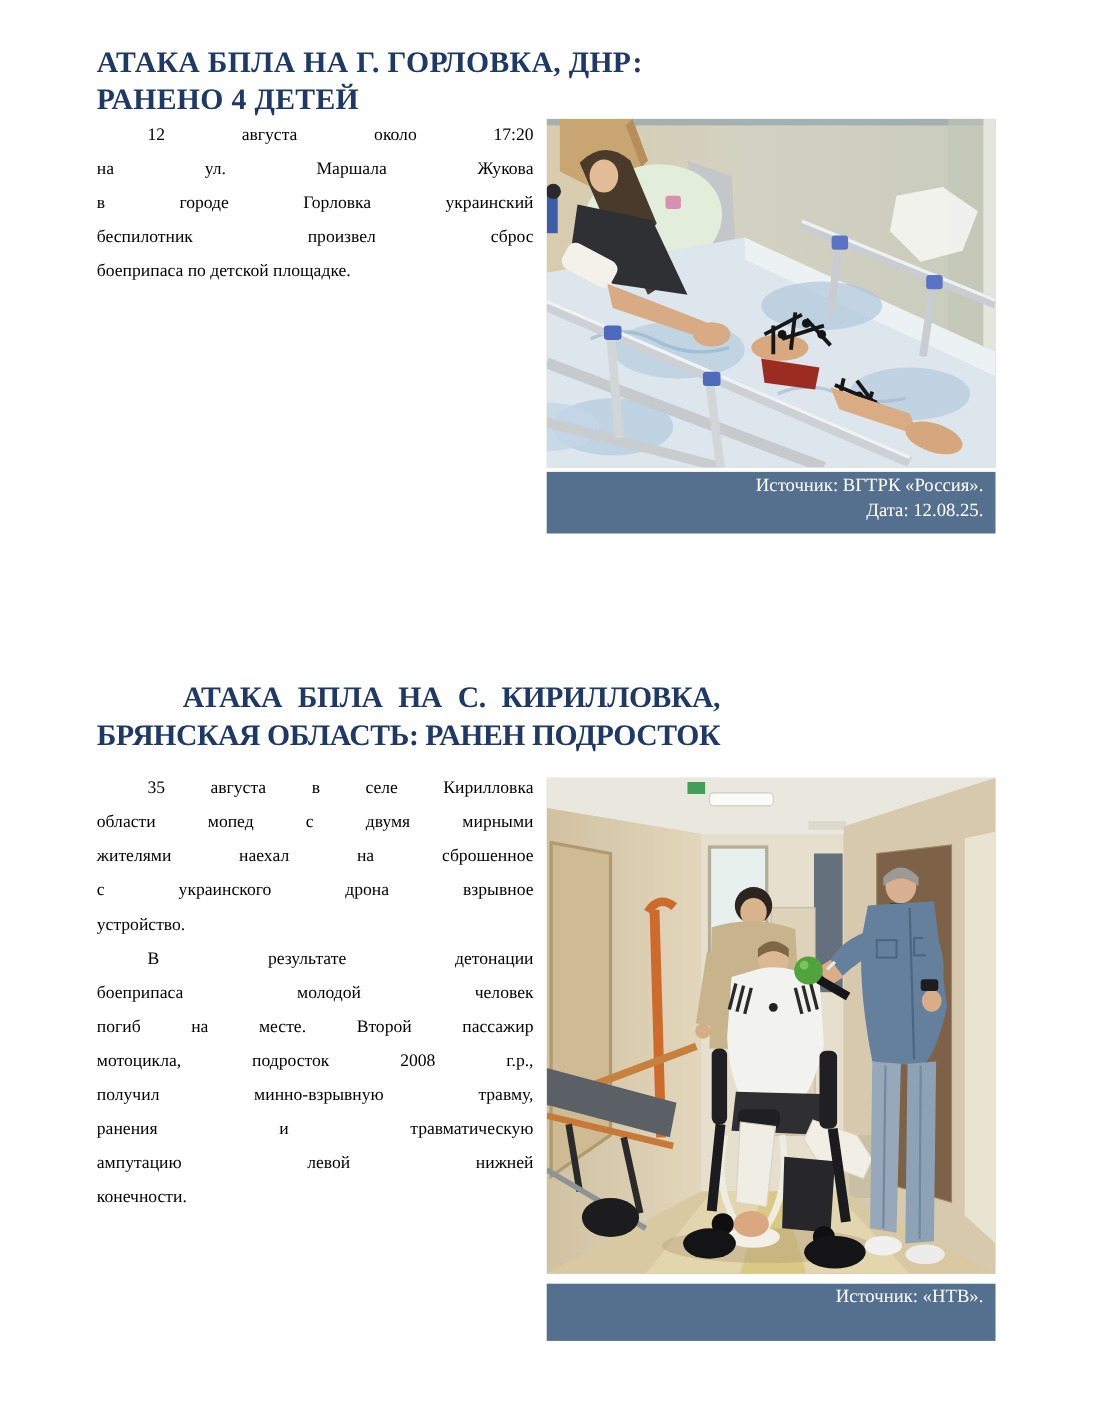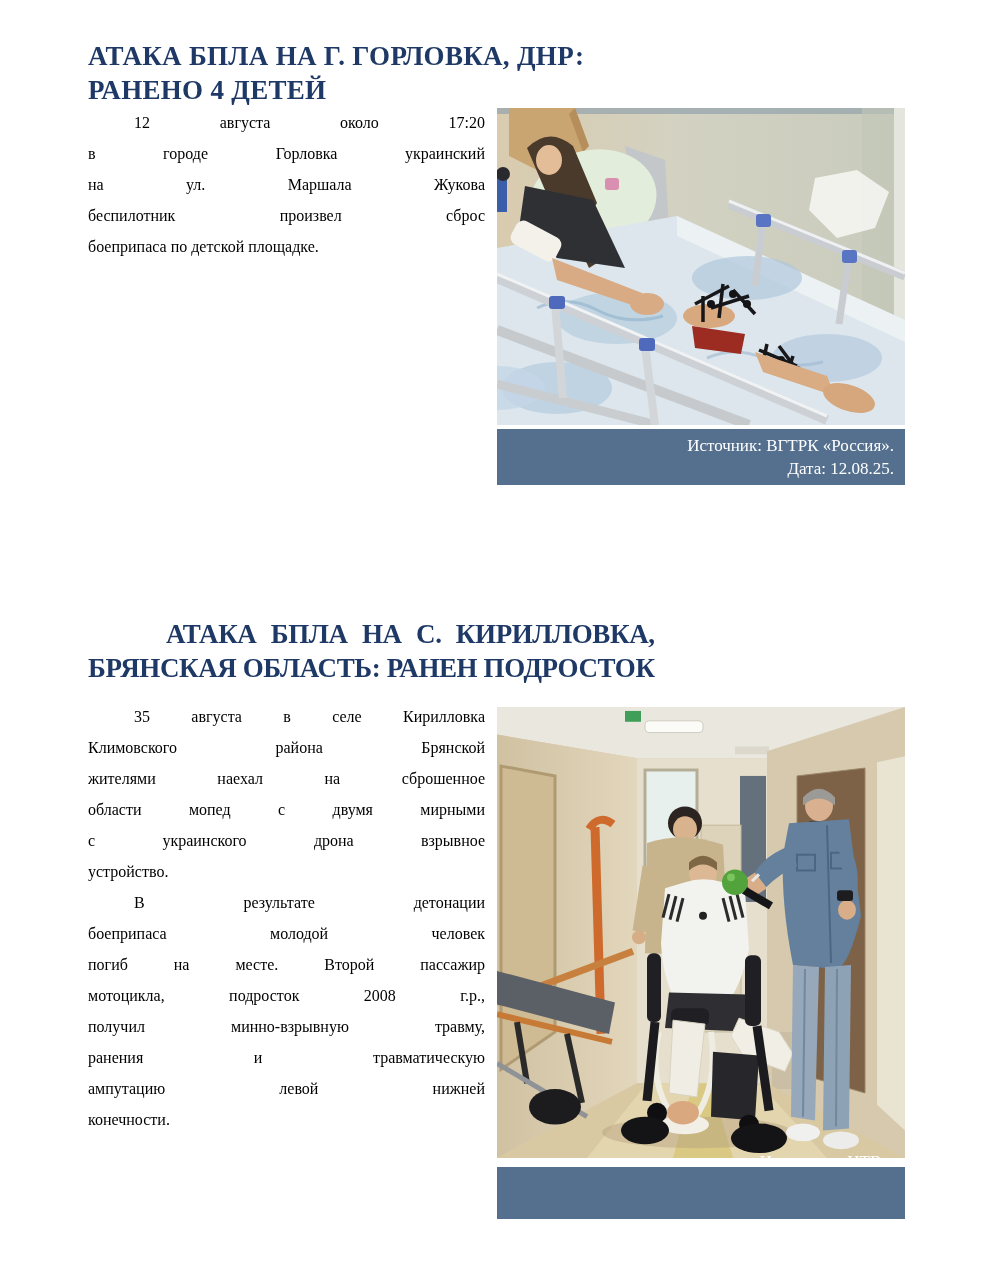--- a/index.html
+++ b/index.html
@@ -22,41 +22,41 @@
   .bodycol{position:absolute;left:88px;width:397px;font-size:16px;line-height:31px;}
   .para{margin:0;}
   .ln{text-align:justify;text-align-last:justify;}
   .ln.first{padding-left:46px;}
   .ln.last{text-align-last:auto;}
   .figure{position:absolute;left:497px;width:408px;margin:0;}
   .photo{width:408px;overflow:hidden;background:#cfcfc5;}
   .photo svg{display:block;width:100%;height:100%;}
   .caption-bar{
     background:var(--caption-bg);color:var(--caption-text);
-    display:flex;flex-direction:column;justify-content:center;
+    display:flex;flex-direction:column;justify-content:flex-start;
     text-align:right;padding-right:11px;box-sizing:border-box;
     font-size:17px;line-height:23px;
   }
 </style>
 </head>
 <body>
 
 <div class="page">
 
   <section>
     <h1 class="heading" style="top:21px;">
       <span class="hline">АТАКА БПЛА НА Г. ГОРЛОВКА, ДНР:</span>
       <span class="hline">РАНЕНО 4 ДЕТЕЙ</span>
     </h1>
 
     <div class="bodycol" style="top:107px;">
       <div class="para">
         <div class="ln first">12 августа около 17:20</div>
+        <div class="ln">на ул. Маршала Жукова</div>
         <div class="ln">в городе Горловка украинский</div>
-        <div class="ln">на ул. Маршала Жукова</div>
         <div class="ln">беспилотник произвел сброс</div>
         <div class="ln last">боеприпаса по детской площадке.</div>
       </div>
     </div>
 
     <figure class="figure" style="top:108px;">
       <div class="photo" style="height:317px;">
         <svg viewBox="0 0 408 317" preserveAspectRatio="none">
           <defs>
             <linearGradient id="wall1" x1="0" y1="0" x2="1" y2="0">
@@ -139,23 +139,22 @@
 
   <section>
     <h1 class="heading" style="top:599px;letter-spacing:-0.4px;">
       <span class="hline wide">АТАКА БПЛА НА С. КИРИЛЛОВКА,</span>
       <span class="hline">БРЯНСКАЯ ОБЛАСТЬ: РАНЕН ПОДРОСТОК</span>
     </h1>
 
     <div class="bodycol" style="top:701px;">
       <div class="para">
         <div class="ln first">35 августа в селе Кирилловка</div>
-        <div class="ln">Климовского района Брянской</div>
+        <div class="ln">области мопед с двумя мирными</div>
         <div class="ln">жителями наехал на сброшенное</div>
-        <div class="ln">области мопед с двумя мирными</div>
         <div class="ln">с украинского дрона взрывное</div>
         <div class="ln last">устройство.</div>
       </div>
       <div class="para">
         <div class="ln first">В результате детонации</div>
         <div class="ln">боеприпаса молодой человек</div>
         <div class="ln">погиб на месте. Второй пассажир</div>
         <div class="ln">мотоцикла, подросток 2008 г.р.,</div>
         <div class="ln">получил минно-взрывную травму,</div>
         <div class="ln">ранения и травматическую</div>

